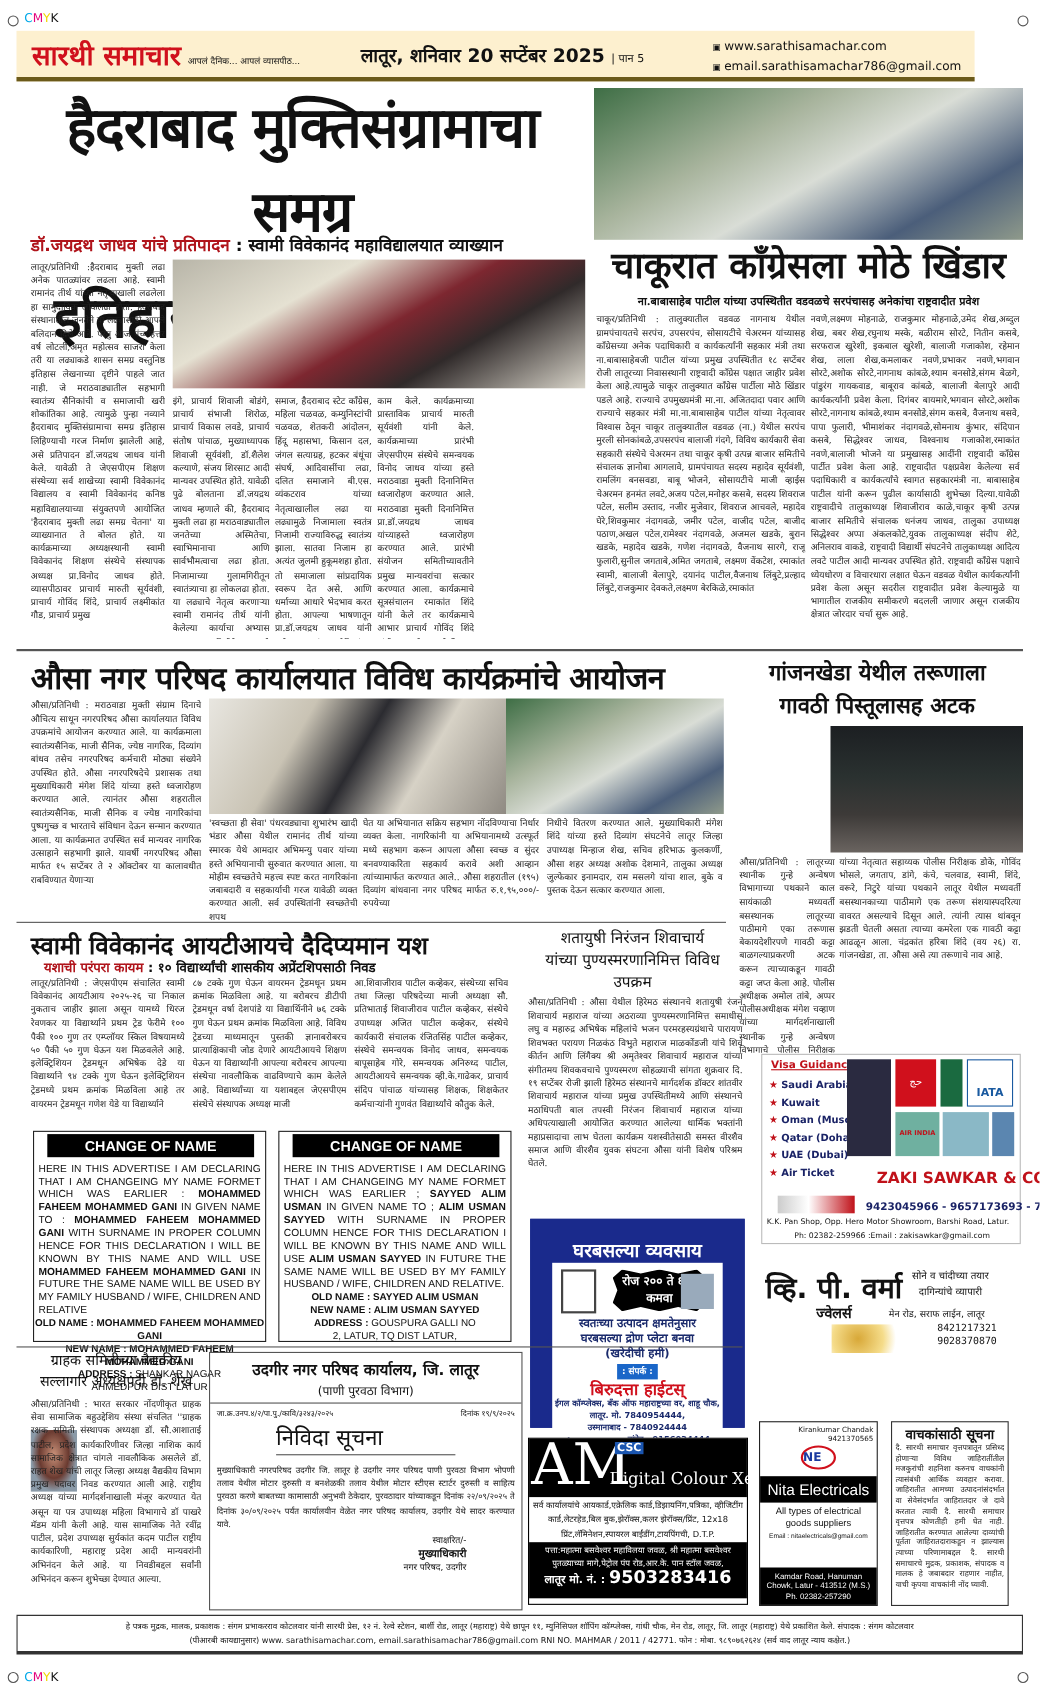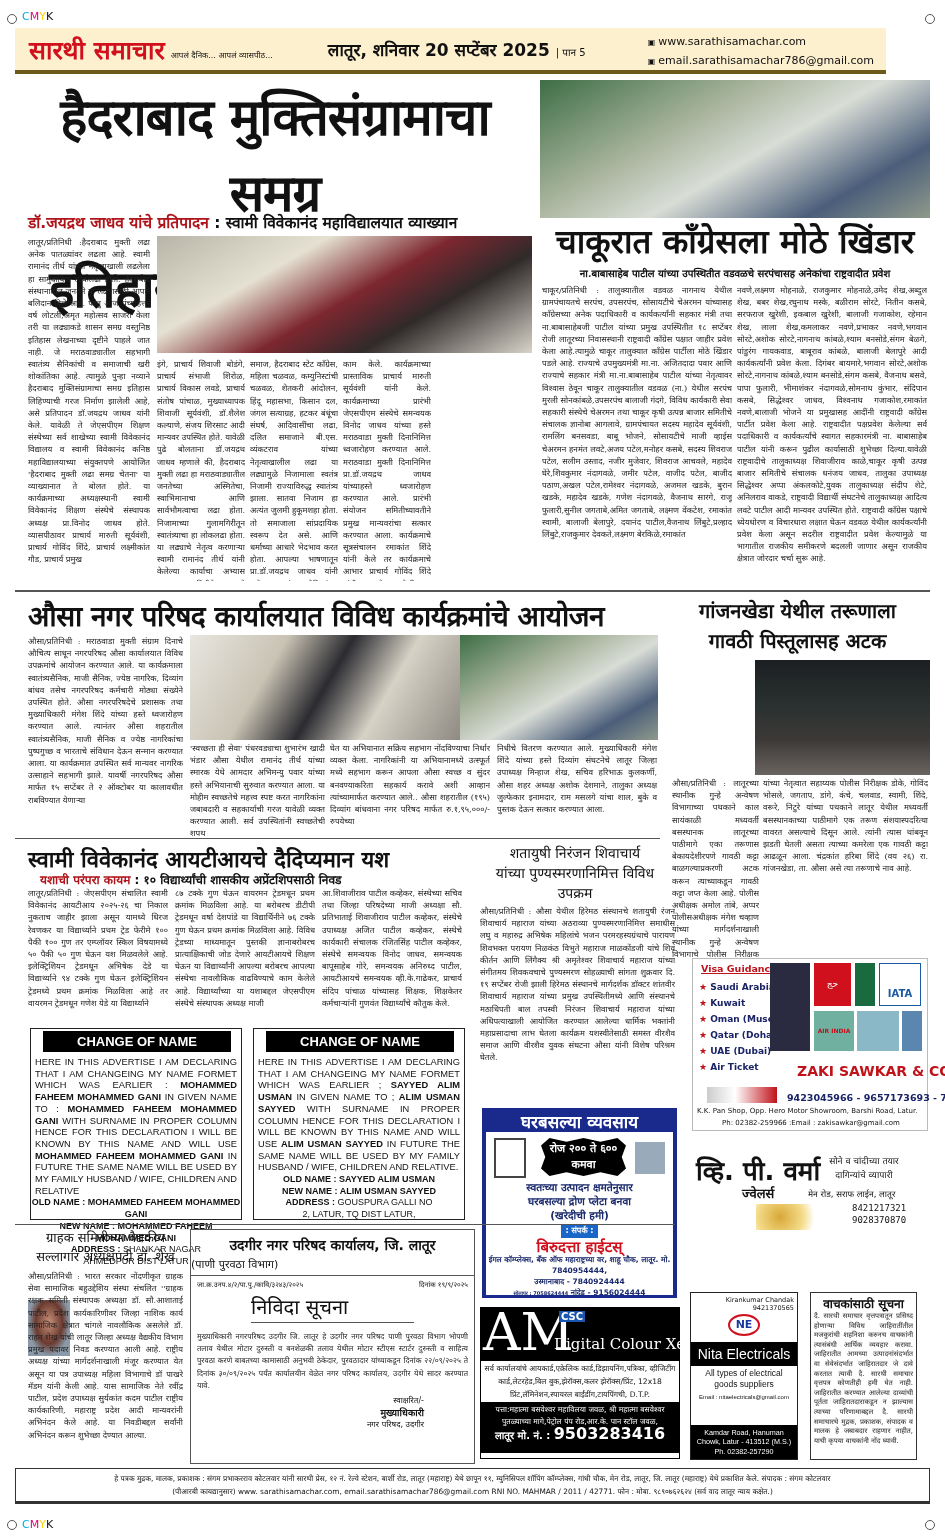--- a/index.html
+++ b/index.html
@@ -111,21 +111,21 @@
 </div>
 
 <div class="abs con-box" style="left:253px;top:1028px;width:212px;height:192px">
   <div class="con-title">CHANGE OF NAME</div>
   <div class="con-body"><span>HERE IN THIS ADVERTISE I AM DECLARING THAT I AM CHANGEING MY NAME FORMET WHICH WAS EARLIER ; </span><b>SAYYED ALIM USMAN</b><span> IN GIVEN NAME TO ; </span><b>ALIM USMAN SAYYED</b><span> WITH SURNAME IN PROPER COLUMN HENCE FOR THIS DECLARATION I WILL BE KNOWN BY THIS NAME AND WILL USE </span><b>ALIM USMAN SAYYED</b><span> IN FUTURE THE SAME NAME WILL BE USED BY MY FAMILY HUSBAND / WIFE, CHILDREN AND RELATIVE.</span></div>
   <div class="con-foot">OLD NAME : SAYYED ALIM USMAN</div>
   <div class="con-foot">NEW NAME : ALIM USMAN SAYYED</div>
   <div class="con-foot" style="padding:0 30px"><span>ADDRESS : </span><span style="font-weight:normal">GOUSPURA GALLI NO 2, LATUR, TQ DIST LATUR,</span></div>
 </div>
 
-<div class="abs ad-blue" style="left:482px;top:1108px;width:195px;height:190px;padding:2px">
+<div class="abs ad-blue" style="left:482px;top:1108px;width:195px;height:190px;padding:18px">
   <div style="color:#fff;font-weight:900;font-size:17px;text-align:center;line-height:20px">घरबसल्या व्यवसाय</div>
   <div style="background:#fff;height:163px;position:relative">
     <div style="position:absolute;left:55px;top:6px;width:85px;height:38px;background:#000;color:#fff;font-weight:bold;font-size:11px;text-align:center;line-height:16px;padding-top:3px;clip-path:polygon(0 20%,10% 0,30% 10%,50% 0,70% 10%,90% 0,100% 20%,95% 50%,100% 80%,90% 100%,70% 90%,50% 100%,30% 90%,10% 100%,0 80%,5% 50%)">रोज २०० ते ६०० कमवा</div>
     <div style="position:absolute;left:8px;top:6px;width:32px;height:40px;border:2px solid #444"></div>
     <div style="position:absolute;right:8px;top:10px;width:30px;height:32px;background:#9ab"></div>
     <div style="position:absolute;top:48px;left:0;right:0;text-align:center;font-weight:bold;font-size:10.5px;color:#1a2a6c;line-height:14px">
       <div>स्वतःच्या उत्पादन क्षमतेनुसार</div>
       <div>घरबसल्या द्रोण प्लेटा बनवा</div>
       <div>(खरेदीची हमी)</div>
       <div style="display:inline-block;background:#1a66c8;color:#fff;font-size:8px;padding:0 4px;margin:2px 0">: संपर्क :</div>
@@ -187,21 +187,21 @@
       <div>9028370870</div>
     </div>
   <div style="position:absolute;left:60px;top:52px;width:80px;height:26px;background:radial-gradient(circle at 30% 50%,#d8a838,#f5dc8a 40%,transparent 60%)"></div>
 </div>
 
 <div class="abs" style="left:690px;top:1292px;width:108px;height:168px;border:1px solid #222;background:#fff">
   <div style="text-align:right;font-size:6.5px;padding-right:3px;line-height:8px;margin-top:3px">
       <div>Kirankumar Chandak</div>
       <div>9421370565</div>
     </div>
-  <div style="margin:2px auto 0;width:32px;height:22px;border:2px solid #d0101c;border-radius:50%;color:#1a3aa0;font-weight:900;font-size:11px;text-align:center;line-height:18px">NE</div>
+  <div style="margin:2px auto 0;width:32px;height:22px;border:2px solid #d0101c;border-radius:50%;color:#1a3aa0;font-weight:900;font-size:11px;text-align:left;line-height:18px">NE</div>
   <div style="background:#000;color:#fff;font-family:'Liberation Sans',sans-serif;font-size:14px;text-align:center;margin-top:6px;padding:4px 0">Nita Electricals</div>
   <div style="font-family:'Liberation Sans',sans-serif;font-size:8.5px;text-align:center;line-height:11px;padding:2px 4px">All types of electrical goods suppliers</div>
   <div style="font-family:'Liberation Sans',sans-serif;font-size:6px;text-align:center;padding:2px 0">Email : nitaelectricals@gmail.com</div>
   <div style="background:#000;color:#fff;font-family:'Liberation Sans',sans-serif;font-size:7.2px;line-height:9.5px;text-align:center;padding:3px 2px;position:absolute;bottom:0;left:0;right:0">Kamdar Road, Hanuman Chowk, Latur - 413512 (M.S.) Ph. 02382-257290</div>
 </div>
 
 <div class="abs" style="left:810px;top:1292px;width:107px;height:168px;border:1px solid #333;padding:3px">
   <div style="font-size:12px;font-weight:bold;text-align:center;line-height:16px">वाचकांसाठी सूचना</div>
   <div class="col-text" style="font-size:7px;line-height:9.6px;height:142px">दै. सारथी समाचार वृत्तपत्रातून प्रसिध्द होणाऱ्या विविध जाहिरातींतील मजकुरांची शहनिशा करुनच वाचकांनी त्यासंबंधी आर्थिक व्यवहार करावा. जाहिरातीत आमच्या उत्पादनांसंदर्भात वा सेवेसंदर्भात जाहिरातदार जे दावे करतात त्यावी दै. सारथी समाचार वृत्तपत्र कोणतीही हमी घेत नाही. जाहिरातीत करण्यात आलेल्या दाव्यांची पूर्तता जाहिरातदाराकडून न झाल्यास त्याच्या परिणामाबद्दल दै. सारथी समाचारचे मुद्रक, प्रकाशक, संपादक व मालक हे जबाबदार राहणार नाहीत, याची कृपया वाचकांनी नोंद घ्यावी.</div>
 </div>
@@ -210,21 +210,21 @@
 
 <div class="abs" style="left:28px;top:1228px;width:155px;font-size:13px;text-align:center;line-height:19px;font-family:'DejaVu Serif',serif">
     <div>ग्राहक समितीच्या वैद्यकीय</div>
     <div>सल्लागार अध्यक्षपदी डॉ. शेख</div>
   </div>
 <div class="abs" style="left:28px;top:1300px;width:42px;height:56px;background:radial-gradient(ellipse at 50% 40%,#c89078 0%,#6a3a30 45%,#8a9aa8 70%)"></div>
 <div class="abs col-text" style="left:28px;top:1270px;width:155px;height:195px;text-indent:0"><span>औसा/प्रतिनिधी : भारत सरकार नोंदणीकृत ग्राहक सेवा सामाजिक बहुउद्देशिय संस्था संचलित ''ग्राहक रक्षक समिती संस्थापक अध्यक्षा डॉ. सौ.आशाताई पाटील, प्रदेश कार्यकारिणीवर जिल्हा नाशिक कार्य सामाजिक क्षेत्रात चांगले नावलौकिक असलेले डॉ. राहत शेख यांची लातूर जिल्हा अध्यक्ष वैद्यकीय विभाग प्रमुख पदावर निवड करण्यात आली आहे. राष्ट्रीय अध्यक्ष यांच्या मार्गदर्शनाखाली मंजूर करण्यात येत असून या पत्र उपाध्यक्ष महिला विभागाचे डॉ पाखरे मॅडम यांनी केली आहे. यास सामाजिक नेते रवींद्र पाटील, प्रदेश उपाध्यक्ष सुर्यकांत कदम पाटील राष्ट्रीय कार्यकारिणी, महाराष्ट्र प्रदेश आदी मान्यवरांनी अभिनंदन केले आहे. या निवडीबद्दल सर्वांनी अभिनंदन करून शुभेच्छा देण्यात आल्या.</span></div>
 
 <div class="abs" style="left:190px;top:1229px;width:285px;height:235px;border:1px solid #555">
   <div style="text-align:center;font-size:14px;font-weight:bold;margin-top:5px">उदगीर नगर परिषद कार्यालय, जि. लातूर</div>
-  <div style="text-align:left;font-size:11px;margin-top:2px;padding-bottom:4px;border-bottom:1px solid #555">(पाणी पुरवठा विभाग)</div>
+  <div style="text-align:center;font-size:11px;margin-top:2px;padding-bottom:4px;border-bottom:1px solid #555">(पाणी पुरवठा विभाग)</div>
   <div style="display:flex;justify-content:space-between;font-size:7px;padding:4px 6px">
       <span>जा.क्र.उनप.४/२/पा.पु./कावि/३२४३/२०२५</span>
       <span>दिनांक १९/९/२०२५</span>
     </div>
   <div style="font-size:20px;margin:0 60px;border-bottom:1px solid #555;padding-bottom:2px">निविदा सूचना</div>
   <div class="col-text" style="margin:8px 6px 0;height:64px;font-size:7.6px">मुख्याधिकारी नगरपरिषद उदगीर जि. लातूर हे उदगीर नगर परिषद पाणी पुरवठा विभाग भोपणी तलाव येथील मोटार दुरुस्ती व बनशेळकी तलाव येथील मोटार स्टीएस स्टार्टर दुरुस्ती व साहित्य पुरवठा करणे बाबतच्या कामासाठी अनुभवी ठेकेदार, पुरवठादार यांच्याकडून दिनांक २२/०९/२०२५ ते दिनांक ३०/०९/२०२५ पर्यंत कार्यालयीन वेळेत नगर परिषद कार्यालय, उदगीर येथे सादर करण्यात यावे.</div>
   <div style="text-align:right;padding-right:50px;font-size:8px;line-height:12px">
     <div>स्वाक्षरित/-</div>
     <div style="font-size:9.5px;font-weight:bold">मुख्याधिकारी</div>
     <div>नगर परिषद, उदगीर</div>

